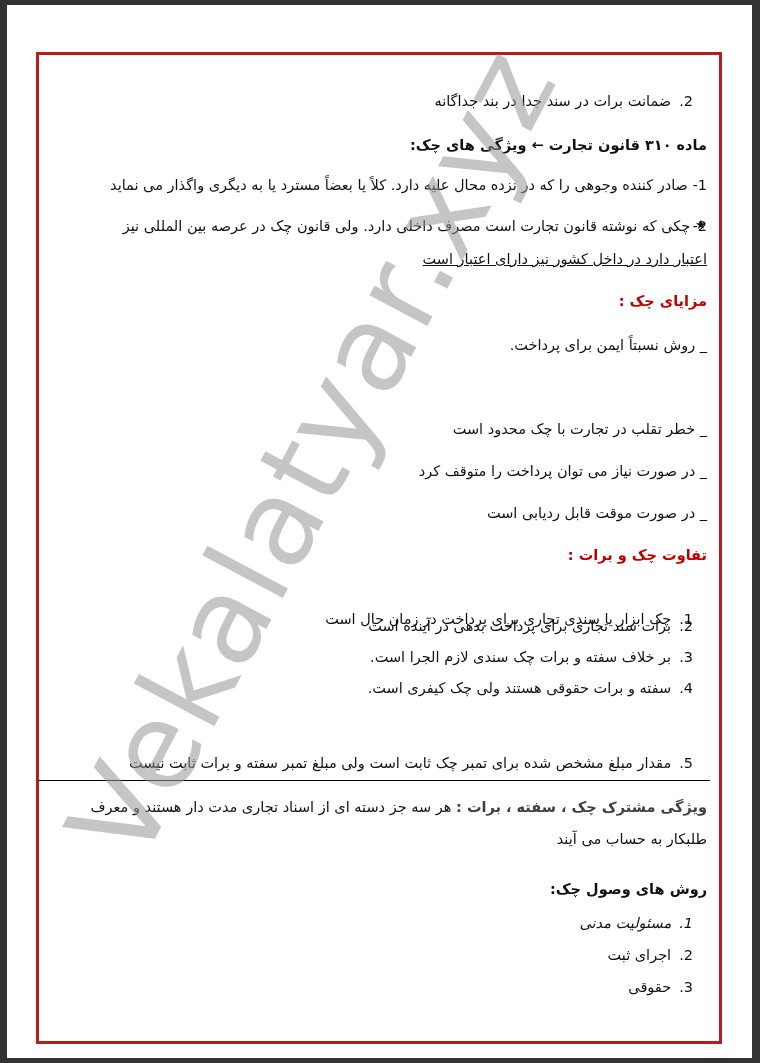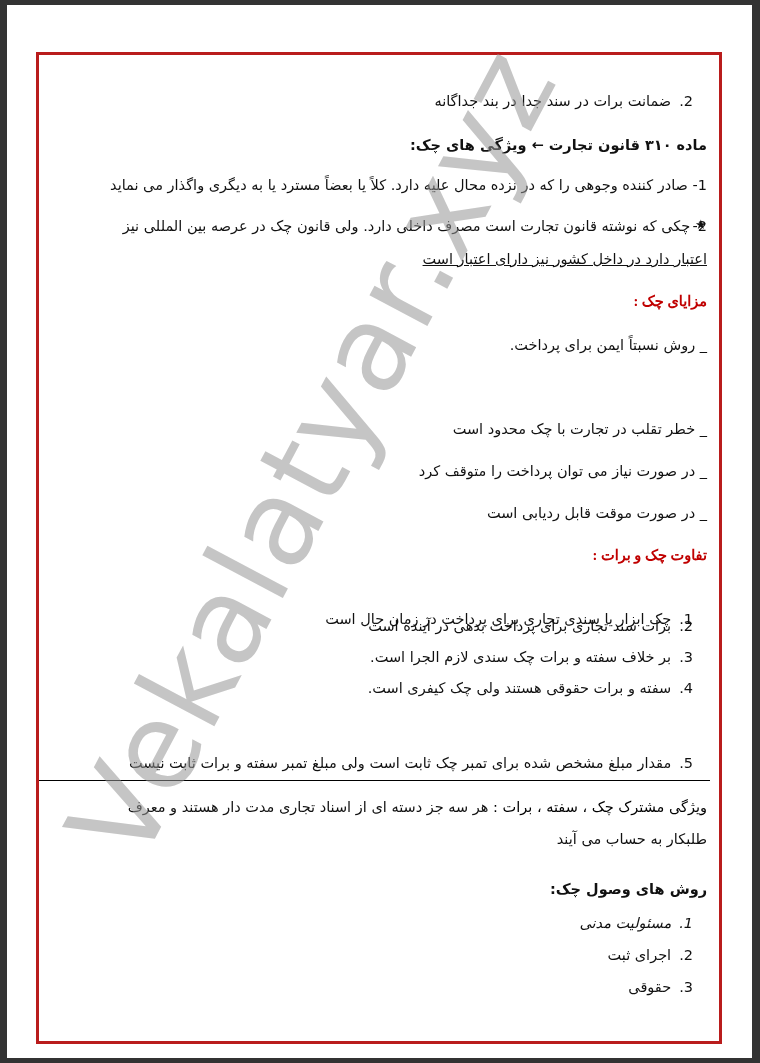--- a/index.html
+++ b/index.html
@@ -38,22 +38,22 @@
       color: #111;
       font-size: 14.5px;
     }
     .line {
       position: absolute;
       right: 12px;
       white-space: nowrap;
       line-height: 20px;
     }
     .bold { font-weight: bold; }
-    .red { color: #c00000; font-weight: bold; font-family: Liberation Serif, serif; }
-    .green { color: #000000; font-weight: normal; }
+    .red { color: #c00000; font-weight: bold; }
+    .green { color: #404040; font-weight: bold; }
     .num { display: inline-block; margin-left: 8px; }
     .hr {
       position: absolute;
       left: 0;
       width: 671px;
       height: 0;
       border-top: 1.5px solid #000;
     }
     .watermark {
       position: absolute;

